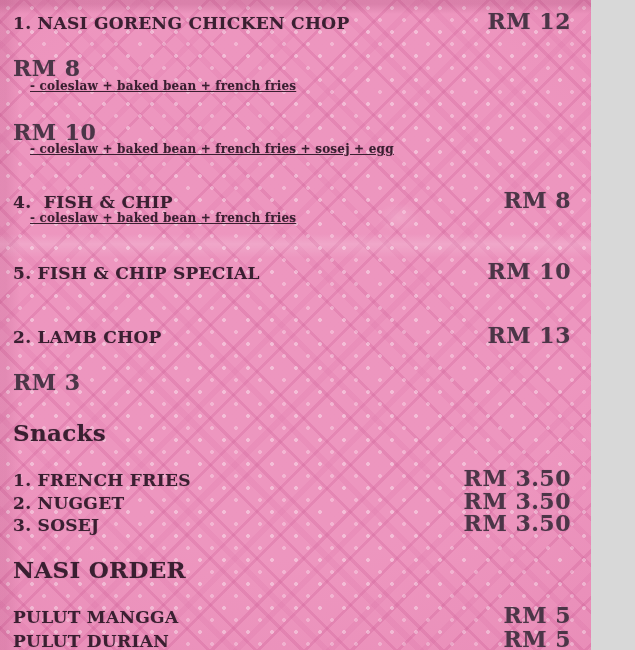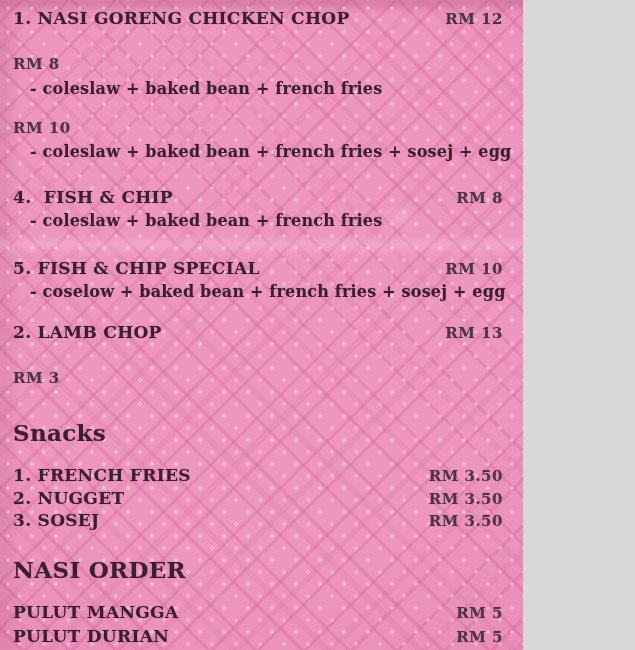--- a/index.html
+++ b/index.html
@@ -2,21 +2,21 @@
 <html><head>
 <meta charset="utf-8">
 <style>
   html, body {
     margin: 0;
     padding: 0;
     background: #d8d8d8;
   }
   .photo {
     position: relative;
-    width: 523px;
+    width: 591px;
     height: 650px;
     overflow: hidden;
     background-color: #ec8eba;
     
     background-image:
       radial-gradient(circle 2px at 8px 8px, rgba(255,255,255,0.38) 0 1.6px, transparent 2.2px),
       radial-gradient(circle 2px at 20px 20px, rgba(255,255,255,0.30) 0 1.6px, transparent 2.2px),
       repeating-linear-gradient(45deg,  transparent 0 14px, rgba(205,86,146,0.30) 14px 17px, transparent 17px 33px),
       repeating-linear-gradient(135deg, transparent 0 14px, rgba(205,86,146,0.30) 14px 17px, transparent 17px 33px),
       repeating-linear-gradient(45deg,  transparent 0 30px, rgba(214,100,158,0.18) 30px 36px, transparent 36px 66px),
@@ -59,34 +59,35 @@
   }
   .label {
     color: #3a1f31;
     font-size: 17px;
     letter-spacing: 0.3px;
     white-space: pre;
     text-shadow: 0 0 1px rgba(58,31,49,0.35);
   }
   .price {
     color: #4b3547;
-    font-size: 15px;
+    font-size: 22px;
     letter-spacing: 0.5px;
     white-space: pre;
     text-shadow: 0 0 1px rgba(75,53,71,0.35);
   }
   .desc {
     position: absolute;
     left: 30px;
     color: #3a1f31;
-    font-size: 16px;
+    font-size: 12px;
     letter-spacing: 0.2px;
     white-space: pre;
     z-index: 4;
     text-shadow: 0 0 1px rgba(58,31,49,0.3);
+    text-decoration: underline;
   }
   .heading {
     position: absolute;
     left: 13px;
     color: #3a1f31;
     font-size: 23px;
     letter-spacing: 0.3px;
     white-space: pre;
     z-index: 4;
     text-shadow: 0 0 1px rgba(58,31,49,0.35);
@@ -116,21 +117,20 @@
   <div class="row" style="top:187px">
     <span class="label">4.  FISH &amp; CHIP</span>
     <span class="price">RM 8</span>
   </div>
   <div class="desc" style="top:211px">- coleslaw + baked bean + french fries</div>
 
   <div class="row" style="top:258px">
     <span class="label">5. FISH &amp; CHIP SPECIAL</span>
     <span class="price">RM 10</span>
   </div>
-  <div class="desc" style="top:282px">- coselow + baked bean + french fries + sosej + egg</div>
 
   <div class="row" style="top:322px">
     <span class="label">2. LAMB CHOP</span>
     <span class="price">RM 13</span>
   </div>
 
   <div class="row" style="top:369px">
     <span class="price">RM 3</span>
   </div>
 

